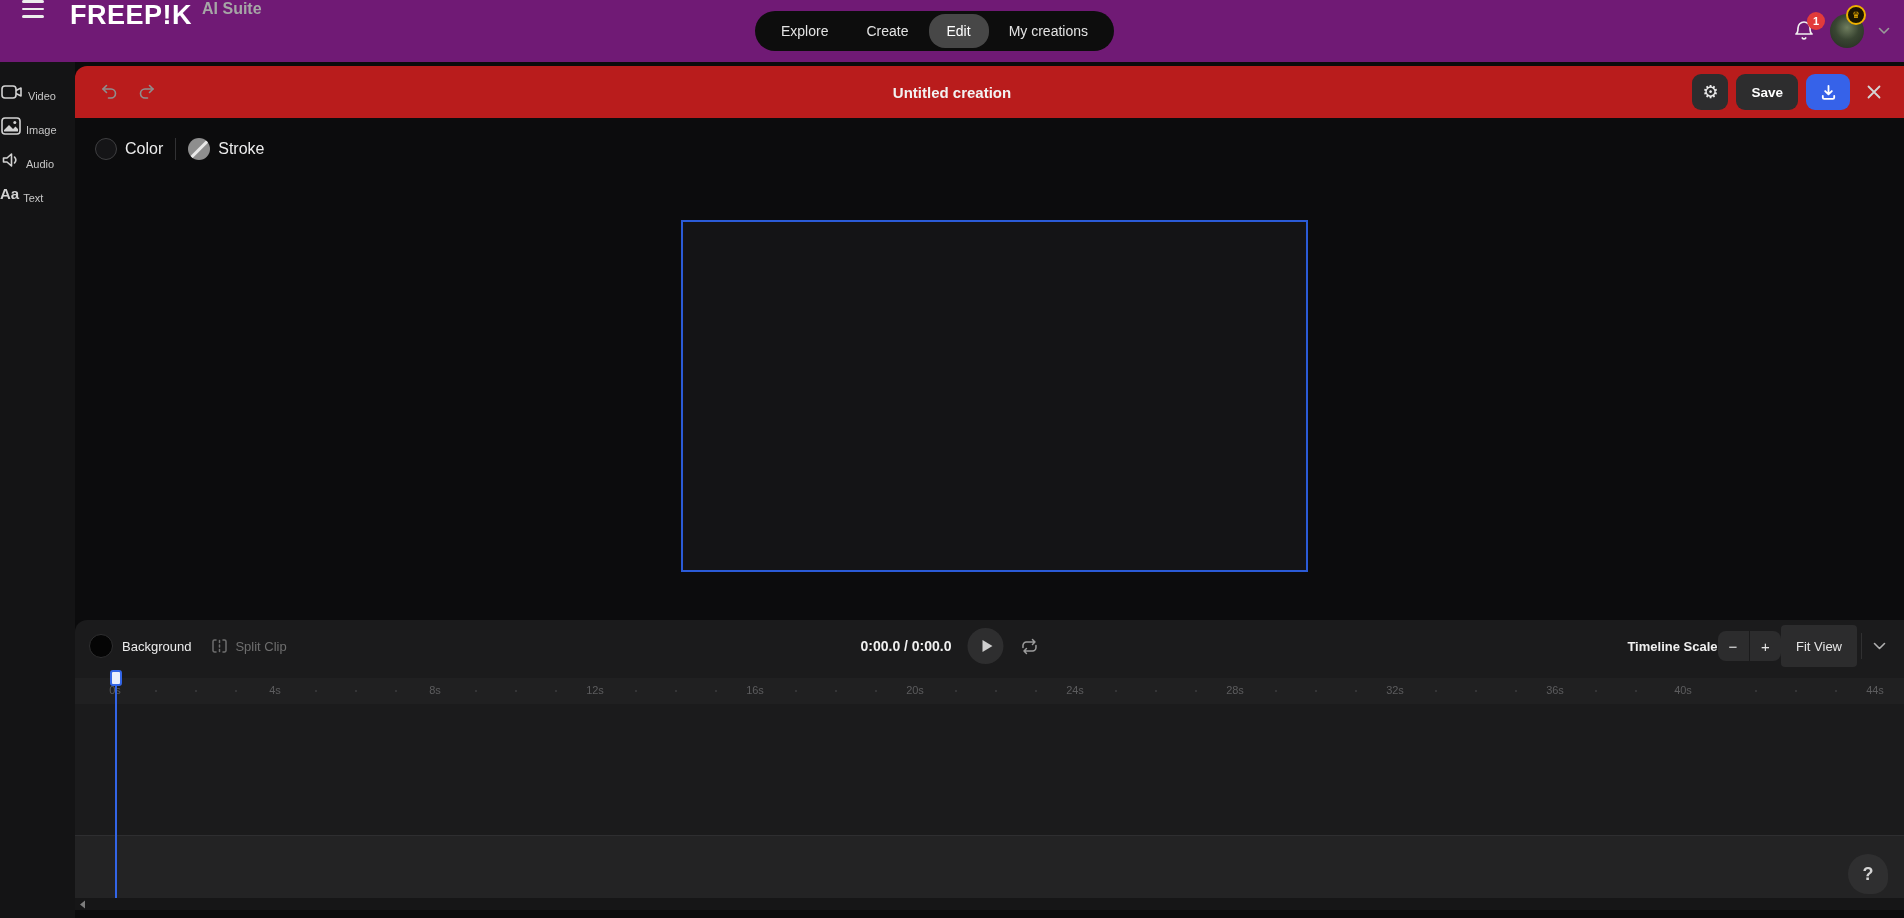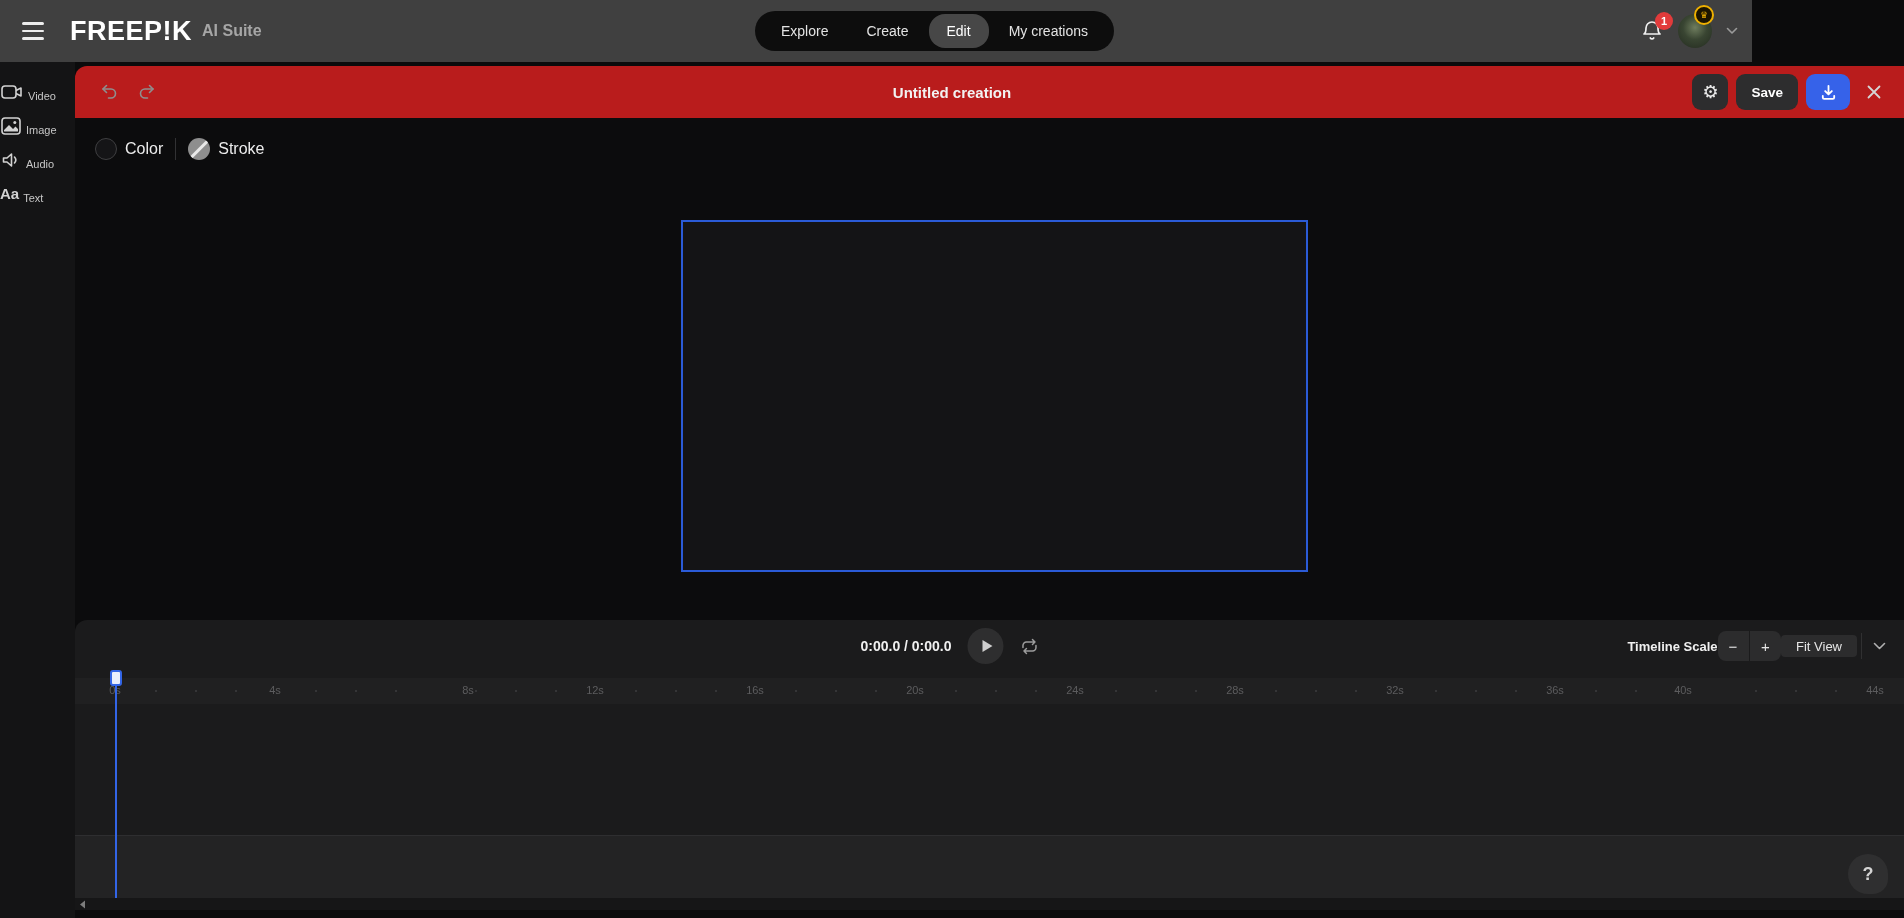--- a/index.html
+++ b/index.html
@@ -1,22 +1,22 @@
 <!DOCTYPE html>
 <html><head>
 <meta charset="utf-8">
 <style>
   * { margin:0; padding:0; box-sizing:border-box; }
   html,body { width:1904px; height:918px; background:#0b0b0c; overflow:hidden;
               font-family:"Liberation Sans", sans-serif; }
   body { position:relative; }
 
   
-  .topbar { position:absolute; left:0; top:0; width:1752px; height:62px;
-            background:#404040; display:flex; align-items:center; }
+  .topbar { position:absolute; left:0; top:0; width:1904px; height:62px;
+            background:#701a75; display:flex; }
   .hamburger { margin-left:22px; display:flex; flex-direction:column; gap:5px; cursor:pointer; }
   .hamburger span { display:block; width:22px; height:2.5px; background:#ededed; border-radius:2px; }
   .logo { margin-left:26px; font-size:27px; font-weight:900; color:#ffffff; letter-spacing:0.5px; }
   .suite { margin-left:10px; font-size:16px; font-weight:700; color:#a6a6a6; }
   .nav-pill { position:absolute; left:755px; top:11px; height:40px; background:#0d0d0d;
               border-radius:20px; display:flex; align-items:center; padding:0 8px; gap:2px; }
   .nav-item { padding:9px 18px; border-radius:16px; font-size:14px; color:#e3e3e3; cursor:pointer; white-space:nowrap; }
   .nav-item.active { background:#474747; color:#ffffff; }
   .topbar-right { position:absolute; right:14px; top:0; height:62px; display:flex; align-items:center; gap:14px; }
   .bell-wrap { position:relative; width:24px; height:24px; cursor:pointer; }
@@ -82,21 +82,21 @@
                display:flex; align-items:center; gap:16px; }
   .time-display { font-size:14px; font-weight:700; color:#f0f0f0; white-space:nowrap; }
   .play-btn { width:36px; height:36px; border-radius:50%; border:none; background:#2e2e2f;
               display:flex; align-items:center; justify-content:center; cursor:pointer; }
   .play-btn svg { margin-left:2px; }
   .tl-right { position:absolute; right:12px; top:0; height:52px; display:flex; align-items:center; }
   .scale-lbl { font-size:13px; font-weight:700; color:#f0f0f0; white-space:nowrap; }
   .zoom-pair { display:flex; gap:1.5px; border-radius:8px; overflow:hidden; }
   .zoom-btn { width:31px; height:30px; border:none; background:#2c2c2d; color:#e6e6e6;
               font-size:15px; cursor:pointer; display:flex; align-items:center; justify-content:center; }
-  .fitview-btn { height:22px; padding:0 15px; border:none; border-radius:4px; background:#2c2c2d;
+  .fitview-btn { height:42px; padding:0 15px; border:none; border-radius:4px; background:#2c2c2d;
                  color:#e6e6e6; font-size:13px; cursor:pointer; }
   .tl-vdiv { width:1px; height:26px; background:#303031; margin:0 4px; }
   .collapse-btn { width:26px; height:30px; background:none; border:none; cursor:pointer;
                   display:flex; align-items:center; justify-content:center; }
 
   .tl-ruler { position:absolute; left:0; top:58px; width:100%; height:26px; background:#202021; }
   .tick-label { position:absolute; top:6px; transform:translateX(-50%); font-size:11px; color:#5c5c5e; }
   .tick-dot { position:absolute; top:12px; width:2px; height:2px; border-radius:50%; background:#3d3d3f; }
 
   .tl-substrip { position:absolute; left:0; top:215px; width:100%; height:63px;
@@ -230,20 +230,34 @@
     <div class="prop-chip">
       <span class="stroke-none"></span>
       <span class="prop-lbl">Stroke</span>
     </div>
   </div>
   <div class="canvas-frame"></div>
 </main>
 
 <section class="timeline-panel">
   <div class="tl-toolbar">
+    <div class="tl-left">
+      <div class="bg-chip">
+        <span class="bg-swatch"></span>
+        <span class="bg-lbl">Background</span>
+      </div>
+      <div class="split-chip">
+        <svg width="17" height="16" viewBox="0 0 17 16" fill="none" stroke="#6e6e6e" stroke-width="1.5" stroke-linecap="round">
+          <path d="M5 2 H3.5 A1.5 1.5 0 0 0 2 3.5 v9 A1.5 1.5 0 0 0 3.5 14 H5"></path>
+          <path d="M12 2 h1.5 A1.5 1.5 0 0 1 15 3.5 v9 a1.5 1.5 0 0 1 -1.5 1.5 H12"></path>
+          <path d="M8.5 2.5 v2 M8.5 7 v2 M8.5 11.5 v2"></path>
+        </svg>
+        <span>Split Clip</span>
+      </div>
+    </div>
 
     <div class="tl-center">
       <span class="time-display">0:00.0 / 0:00.0</span>
       <button class="play-btn">
         <svg width="13" height="14" viewBox="0 0 13 14">
           <polygon points="2,1 12,7 2,13" fill="#cfcfcf"></polygon>
         </svg>
       </button>
       <button class="icon-plain">
         <svg width="20" height="17" viewBox="0 0 20 17" fill="none" stroke="#9c9c9c" stroke-width="1.5" stroke-linecap="round" stroke-linejoin="round">
@@ -271,21 +285,21 @@
 
   <div class="tl-ruler">
       <span class="tick-label" style="left: 40px;">0s</span>
       <span class="tick-dot" style="left: 80px;"></span>
       <span class="tick-dot" style="left: 120px;"></span>
       <span class="tick-dot" style="left: 160px;"></span>
       <span class="tick-label" style="left: 200px;">4s</span>
       <span class="tick-dot" style="left: 240px;"></span>
       <span class="tick-dot" style="left: 280px;"></span>
       <span class="tick-dot" style="left: 320px;"></span>
-      <span class="tick-label" style="left: 360px; margin-left: 33px;">8s</span>
+      <span class="tick-label" style="left: 360px;">8s</span>
       <span class="tick-dot" style="left: 400px;"></span>
       <span class="tick-dot" style="left: 440px;"></span>
       <span class="tick-dot" style="left: 480px;"></span>
       <span class="tick-label" style="left: 520px;">12s</span>
       <span class="tick-dot" style="left: 560px;"></span>
       <span class="tick-dot" style="left: 600px;"></span>
       <span class="tick-dot" style="left: 640px;"></span>
       <span class="tick-label" style="left: 680px;">16s</span>
       <span class="tick-dot" style="left: 720px;"></span>
       <span class="tick-dot" style="left: 760px;"></span>

